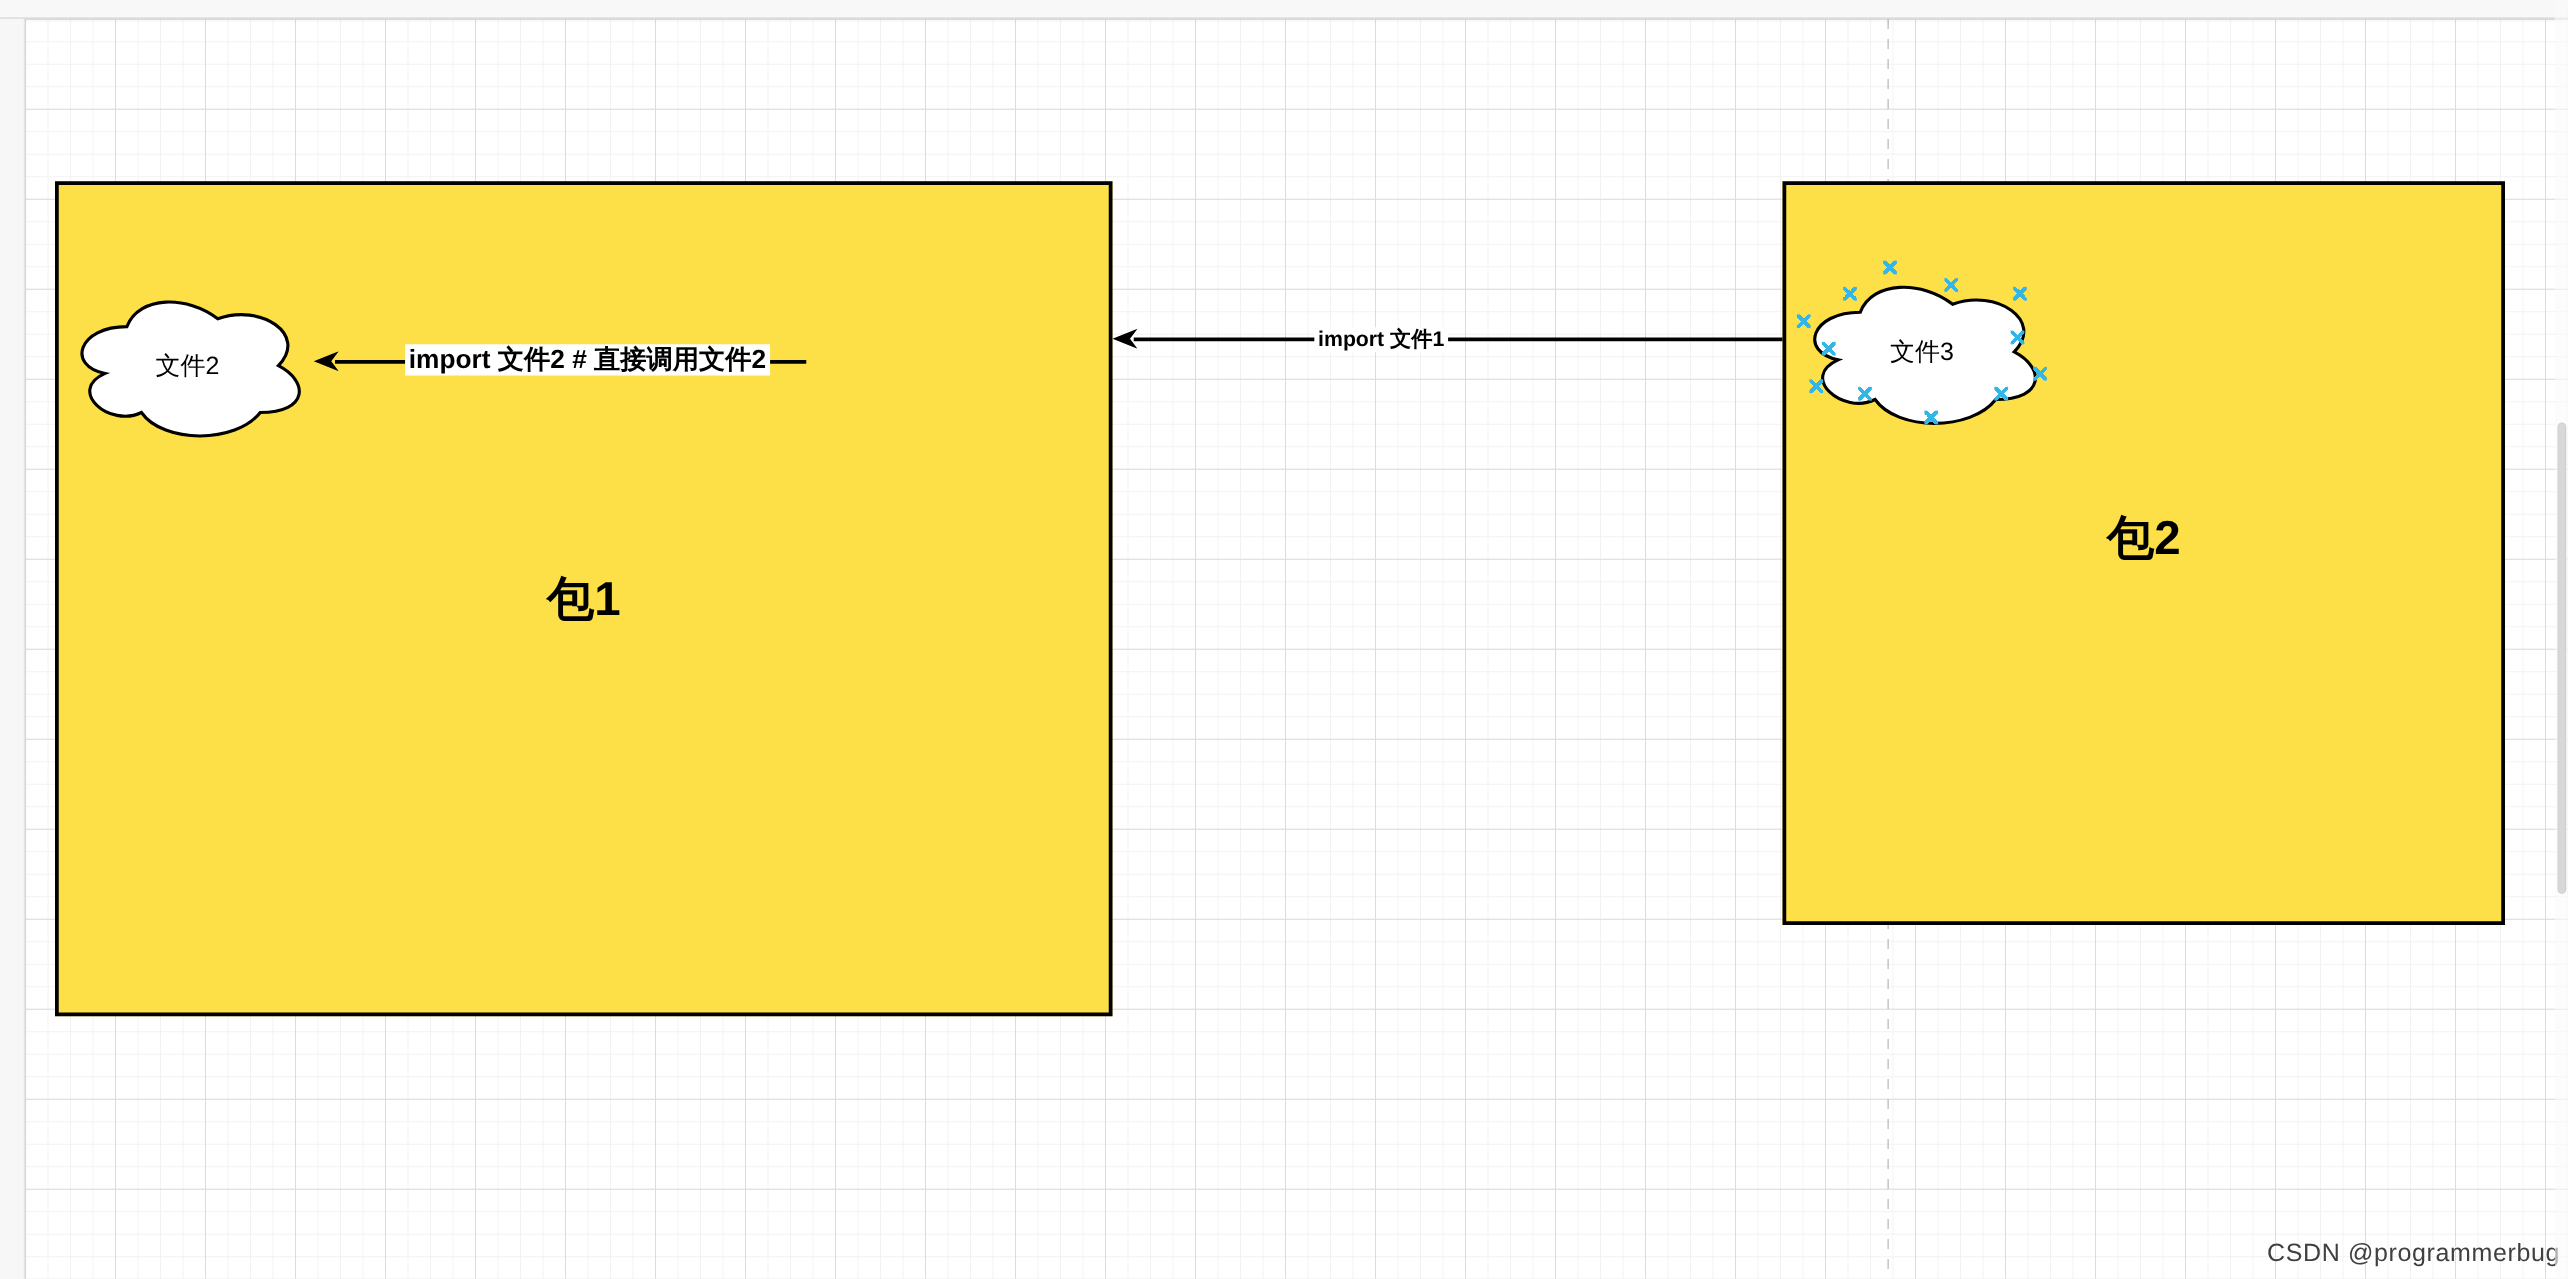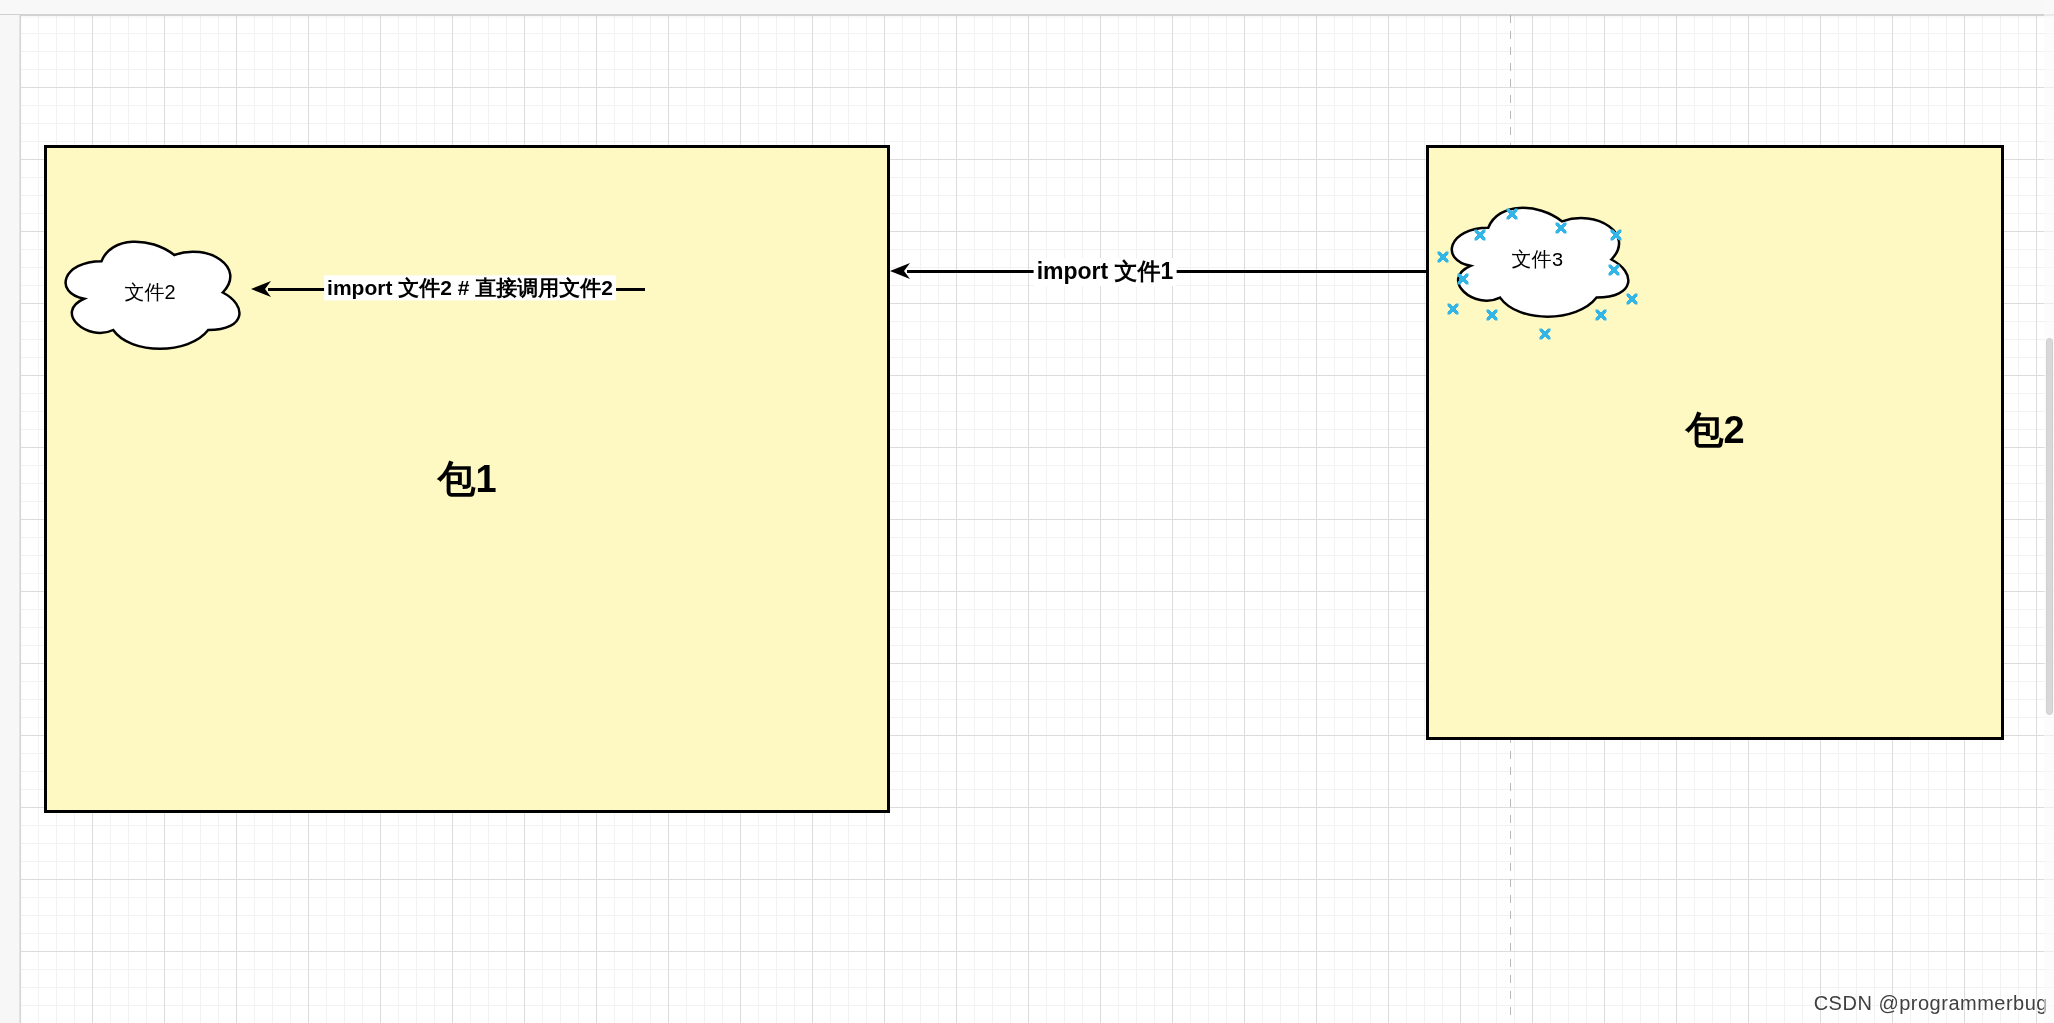--- a/index.html
+++ b/index.html
@@ -22,50 +22,50 @@
     background-size:72px 72px,72px 72px,18px 18px,18px 18px;
     background-position:0 0;
   }
   .page-break{
     position:absolute;left:1510px;top:15px;bottom:0;width:1px;
     background:repeating-linear-gradient(#b9b9b9 0 8px, transparent 8px 16px);
   }
 
   
   .pkg{
-    position:absolute;background:#fef9c3;border:3px solid #000;
+    position:absolute;background:#fde047;border:3px solid #000;
     display:flex;align-items:center;justify-content:center;box-sizing:border-box;
   }
   .pkg1{left:44px;top:145px;width:846px;height:668px;}
   .pkg2{left:1426px;top:145px;width:578px;height:595px;}
   .pkg-label{font-size:38px;font-weight:bold;color:#000;}
   .pkg2 .pkg-label{transform:translateY(-12px);}
 
   
   .cloud{position:absolute;display:flex;align-items:center;justify-content:center;}
   .cloud-file2{left:53px;top:230px;width:194px;height:125px;}
   .cloud-file1{left:647px;top:231px;width:195px;height:124px;}
-  .cloud-file3{left:1439px;top:196px;width:197px;height:127px;font-family:Liberation Mono, monospace;}
+  .cloud-file3{left:1439px;top:218px;width:197px;height:127px;}
   .cloud-svg{position:absolute;left:0;top:0;width:100%;height:100%;overflow:visible;}
   .cloud-label{position:relative;font-size:20px;color:#000;}
 
   
   .edge-line{position:absolute;height:2.5px;background:#000;}
   .edge1-line{left:268px;top:288px;width:377px;}
   .edge2-line{left:907px;top:270px;width:519px;}
   .arrowhead{position:absolute;width:20px;height:16px;}
   .edge1-head{left:251px;top:281px;}
   .edge2-head{left:890px;top:263px;}
   .edge-label{
     position:absolute;transform:translate(-50%,-50%);
     background:#ffffff;color:#000;font-weight:bold;font-size:21px;
     white-space:nowrap;padding:0 3px;line-height:1.2;
   }
   .edge1-label{left:470px;top:288px;}
-  .edge2-label{left:1105px;top:272px;font-size:23px;}
+  .edge2-label{left:1105px;top:272px;font-size:17px;}
 
   
   .cp{
     position:absolute;width:11px;height:11px;transform:translate(-50%,-50%);
     background:
       linear-gradient(45deg, transparent 40%, #33b5e5 40%, #33b5e5 60%, transparent 60%),
       linear-gradient(135deg, transparent 40%, #33b5e5 40%, #33b5e5 60%, transparent 60%);
   }
 
   

